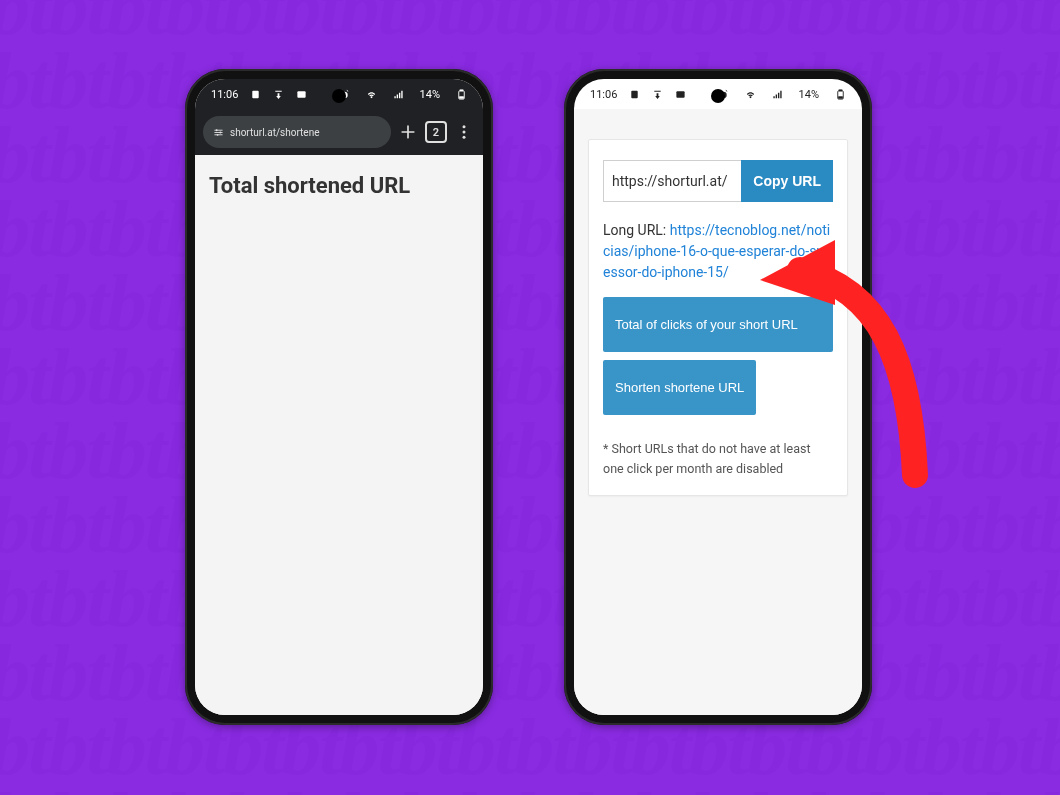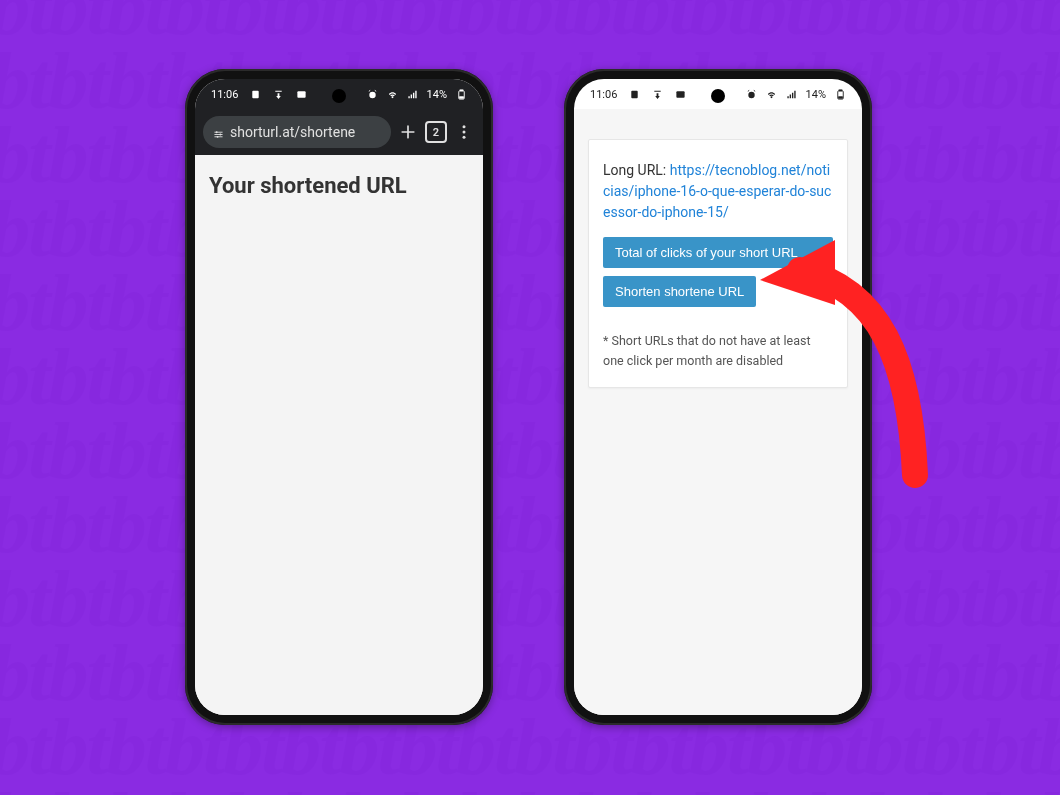--- a/index.html
+++ b/index.html
@@ -79,21 +79,21 @@
     display: flex;
     align-items: center;
     justify-content: space-between;
     padding: 0 16px;
     font-size: 11px;
     position: relative;
   }
   .statusbar.dark { background: #202124; }
   .statusbar.light { color: #222; }
   .status-left { display: flex; align-items: center; gap: 12px; }
-  .status-right { display: flex; align-items: center; gap: 9px; }
+  .status-right { display: flex; align-items: center; gap: 16px; }
   .stat-ico { width: 11px; height: 11px; display: inline-block; }
   
   
   .browser-bar {
     height: 46px;
     background: #202124;
     display: flex;
     align-items: center;
     padding: 0 8px;
     gap: 6px;
@@ -101,21 +101,21 @@
   .address {
     flex: 1;
     background: #3c4043;
     border-radius: 20px;
     height: 32px;
     display: flex;
     align-items: center;
     padding: 0 10px;
     gap: 6px;
     color: #e0e0e0;
-    font-size: 14px;
+    font-size: 10px;
     overflow: hidden;
     white-space: nowrap;
   }
   .bar-icon {
     color: #e0e0e0;
     width: 22px; height: 22px;
     display: flex; align-items: center; justify-content: center;
   }
   .tabcount {
     width: 18px; height: 18px;
@@ -214,21 +214,21 @@
   }
   .longurl a {
     color: #2083d8;
     text-decoration: none;
   }
   .pill-btn {
     display: inline-block;
     background: #3994c8;
     color: #fff;
     font-size: 13px;
-    padding: 8px 12px;
+    padding: 20px 12px;
     border-radius: 2px;
     margin-bottom: 8px;
     margin-right: 6px;
     cursor: pointer;
     border: none;
     text-align: left;
   }
   .note {
     font-size: 12.5px;
     color: #555;
@@ -324,21 +324,21 @@
         <svg viewBox="0 0 24 24" width="18" height="18" fill="currentColor">
             <circle cx="12" cy="5" r="2"></circle>
             <circle cx="12" cy="12" r="2"></circle>
             <circle cx="12" cy="19" r="2"></circle>
           </svg>
       </div>
     </div>
 
     <div class="page">
       <div class="content">
-        <h2>Your shortened URL</h2>
+        <h2>Total shortened URL</h2>
       </div>
     </div>
   </div>
 </div>
 
 <div class="phone right">
 
   <div class="screen">
     <div class="camera"></div>
 
@@ -384,20 +384,24 @@
               <rect x="6" y="4" width="12" height="18" rx="2"></rect>
               <rect x="9" y="2" width="6" height="2" fill="currentColor"></rect>
               <rect x="8" y="17" width="8" height="3" fill="currentColor"></rect>
             </svg>
         </span>
       </div>
     </div>
 
     <div class="page" style="background:#f6f6f6;">
       <div class="card">
+        <div class="url-row">
+          <div class="url-input">https://shorturl.at/</div>
+          <button class="copy-btn">Copy URL</button>
+        </div>
         <div class="longurl">
           <span>Long URL: </span><a href="#">https://tecnoblog.net/noticias/iphone-16-o-que-esperar-do-sucessor-do-iphone-15/</a>
         </div>
         <div>
           <button class="pill-btn" style="width:100%;">Total of clicks of your short URL</button>
         </div>
         <div>
           <button class="pill-btn">Shorten shortene URL</button>
         </div>
         <div class="note">* Short URLs that do not have at least one click per month are disabled</div>

